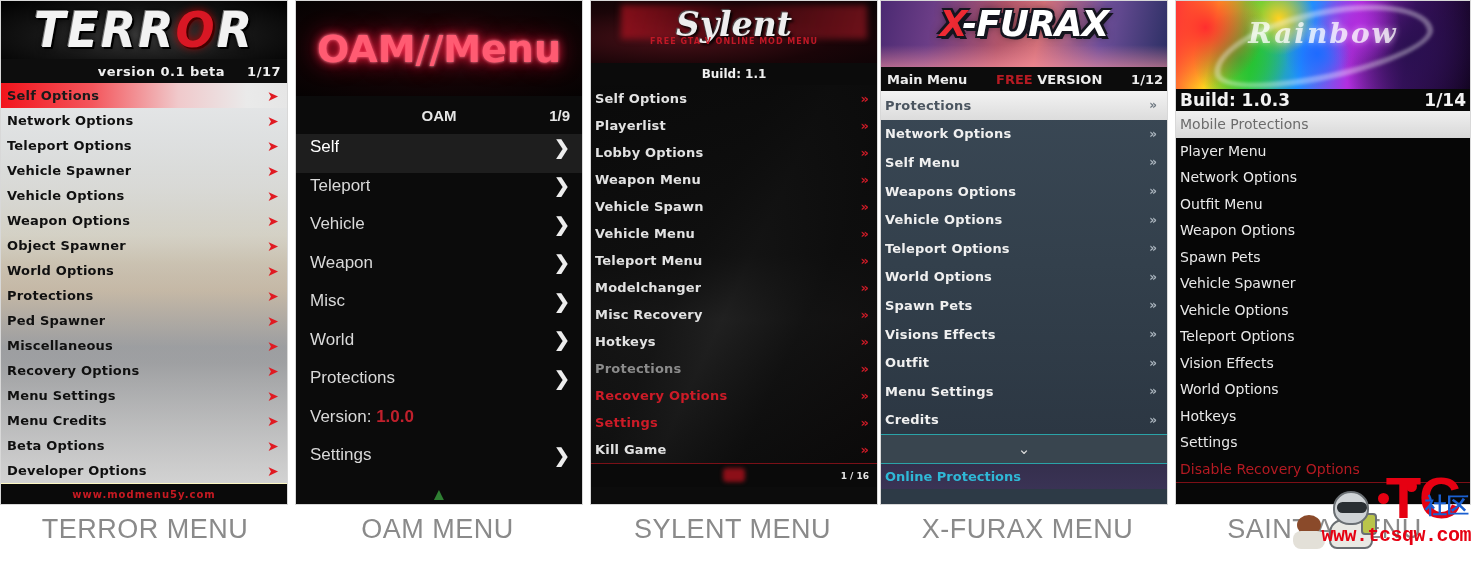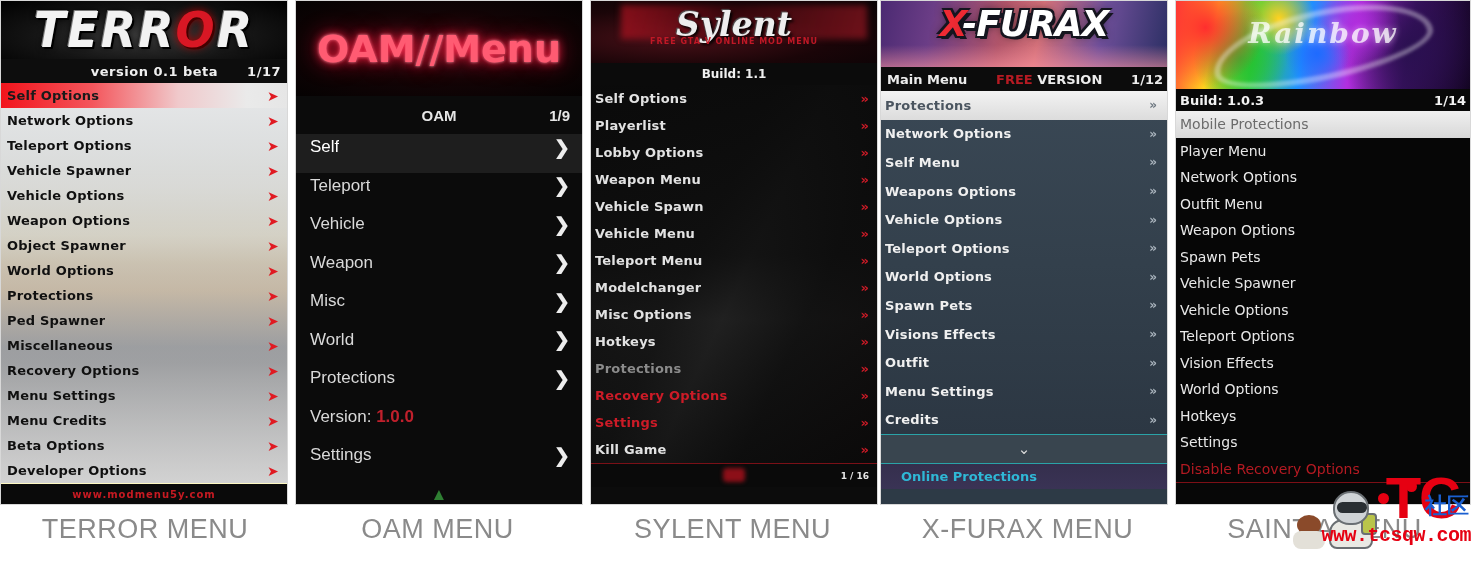--- a/index.html
+++ b/index.html
@@ -73,21 +73,21 @@
     text-shadow: 2px 2px 0 #000, -1px -1px 0 #777, 0 0 6px #000;
     transform: scaleY(1.08);
   }
   .p1-logo .red { color: #d81724; text-shadow: 2px 2px 0 #400, 0 0 8px #a00; }
   .p1-subbar {
     height: 24px;
     background: #0d0d0d;
     display: flex;
     align-items: center;
     justify-content: flex-end;
-    gap: 29px;
+    gap: 22px;
     padding-right: 6px;
     font-family: "DejaVu Sans", sans-serif;
     font-weight: bold;
     font-size: 13px;
     color: #efefef;
     letter-spacing: 0.5px;
   }
   .p1-list { background: linear-gradient(to bottom, #e8e8e8, #cfcfcf); position: relative; }
   .p1-photo {
     position: absolute; left: 0; right: 0; top: 0; bottom: 0;
@@ -274,21 +274,21 @@
     height: 30px;
     background: #39454f;
     border-top: 1px solid #2aa3a8;
     border-bottom: 1px solid #2aa3a8;
     display:flex; align-items:center; justify-content:center;
     color:#dcdcdc; font-size: 15px;
   }
   .p4-footer {
     height: 25px;
     background: linear-gradient(to bottom,#352f4d,#3a3355);
-    display:flex; align-items:center; padding-left: 20px;
+    display:flex; align-items:center; padding-left: 4px;
     font-family:"DejaVu Sans", sans-serif; font-weight:bold; font-size:13px;
     color:#2fb8d6;
   }
 
   
   .p5 { width: 299px; }
   .p5 .menu-box { width: 296px; height: 505px; background:#060606; margin-left: 0px; }
   .p5-banner {
     position: relative; height: 88px; overflow:hidden;
     background:
@@ -311,21 +311,21 @@
     position:absolute; left:0; right:0; top: 16px; text-align:center;
     font-family:"DejaVu Serif", serif; font-style: italic; font-weight: bold;
     font-size: 28px; color: rgba(255,255,255,0.75);
     text-shadow: 0 0 6px rgba(255,255,255,0.5);
     letter-spacing: 2px;
   }
   .p5-subbar {
     height: 22px; background:#080808;
     display:flex; align-items:center; justify-content:space-between;
     padding: 0 4px 0 4px;
-    font-family:"DejaVu Sans", sans-serif; font-weight:bold; font-size:13px;
+    font-family:"DejaVu Sans", sans-serif; font-weight:bold; font-size:17px;
     color:#f2f2f2;
     gap:30px;
   }
   .p5 .row {
     height: 26.5px;
     padding: 0 10px 0 4px;
     font-family: "DejaVu Sans", sans-serif;
     font-size: 14px;
     color: #e8e8e8;
   }
@@ -579,21 +579,21 @@
           </div>
           <div class="row ">
             <span class="lbl">Teleport Menu</span>
             <span class="arr">»</span>
           </div>
           <div class="row ">
             <span class="lbl">Modelchanger</span>
             <span class="arr">»</span>
           </div>
           <div class="row ">
-            <span class="lbl">Misc Options</span>
+            <span class="lbl">Misc Recovery</span>
             <span class="arr">»</span>
           </div>
           <div class="row ">
             <span class="lbl">Hotkeys</span>
             <span class="arr">»</span>
           </div>
           <div class="row dim">
             <span class="lbl">Protections</span>
             <span class="arr">»</span>
           </div>

